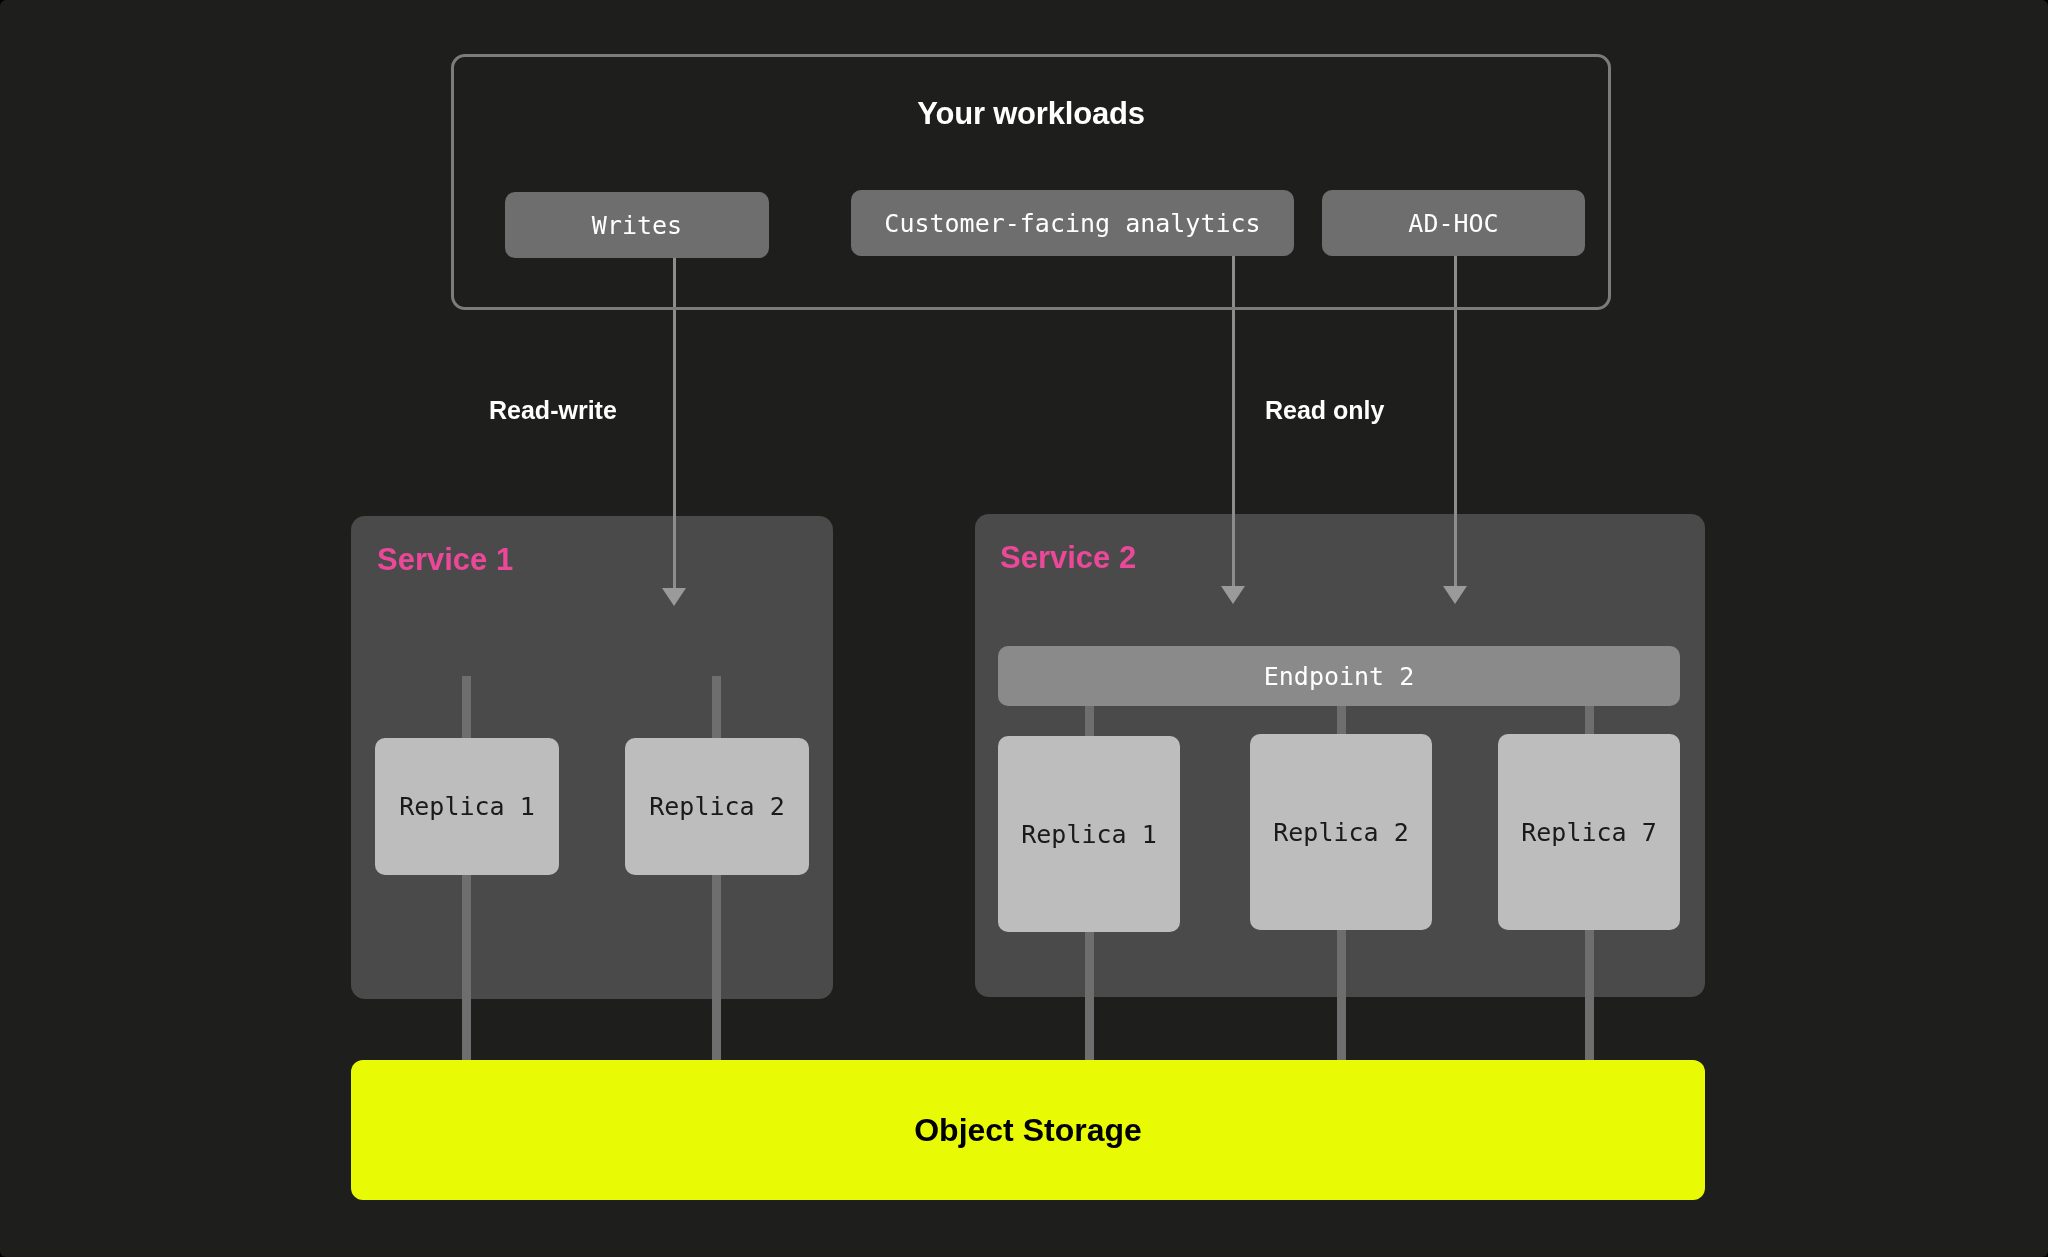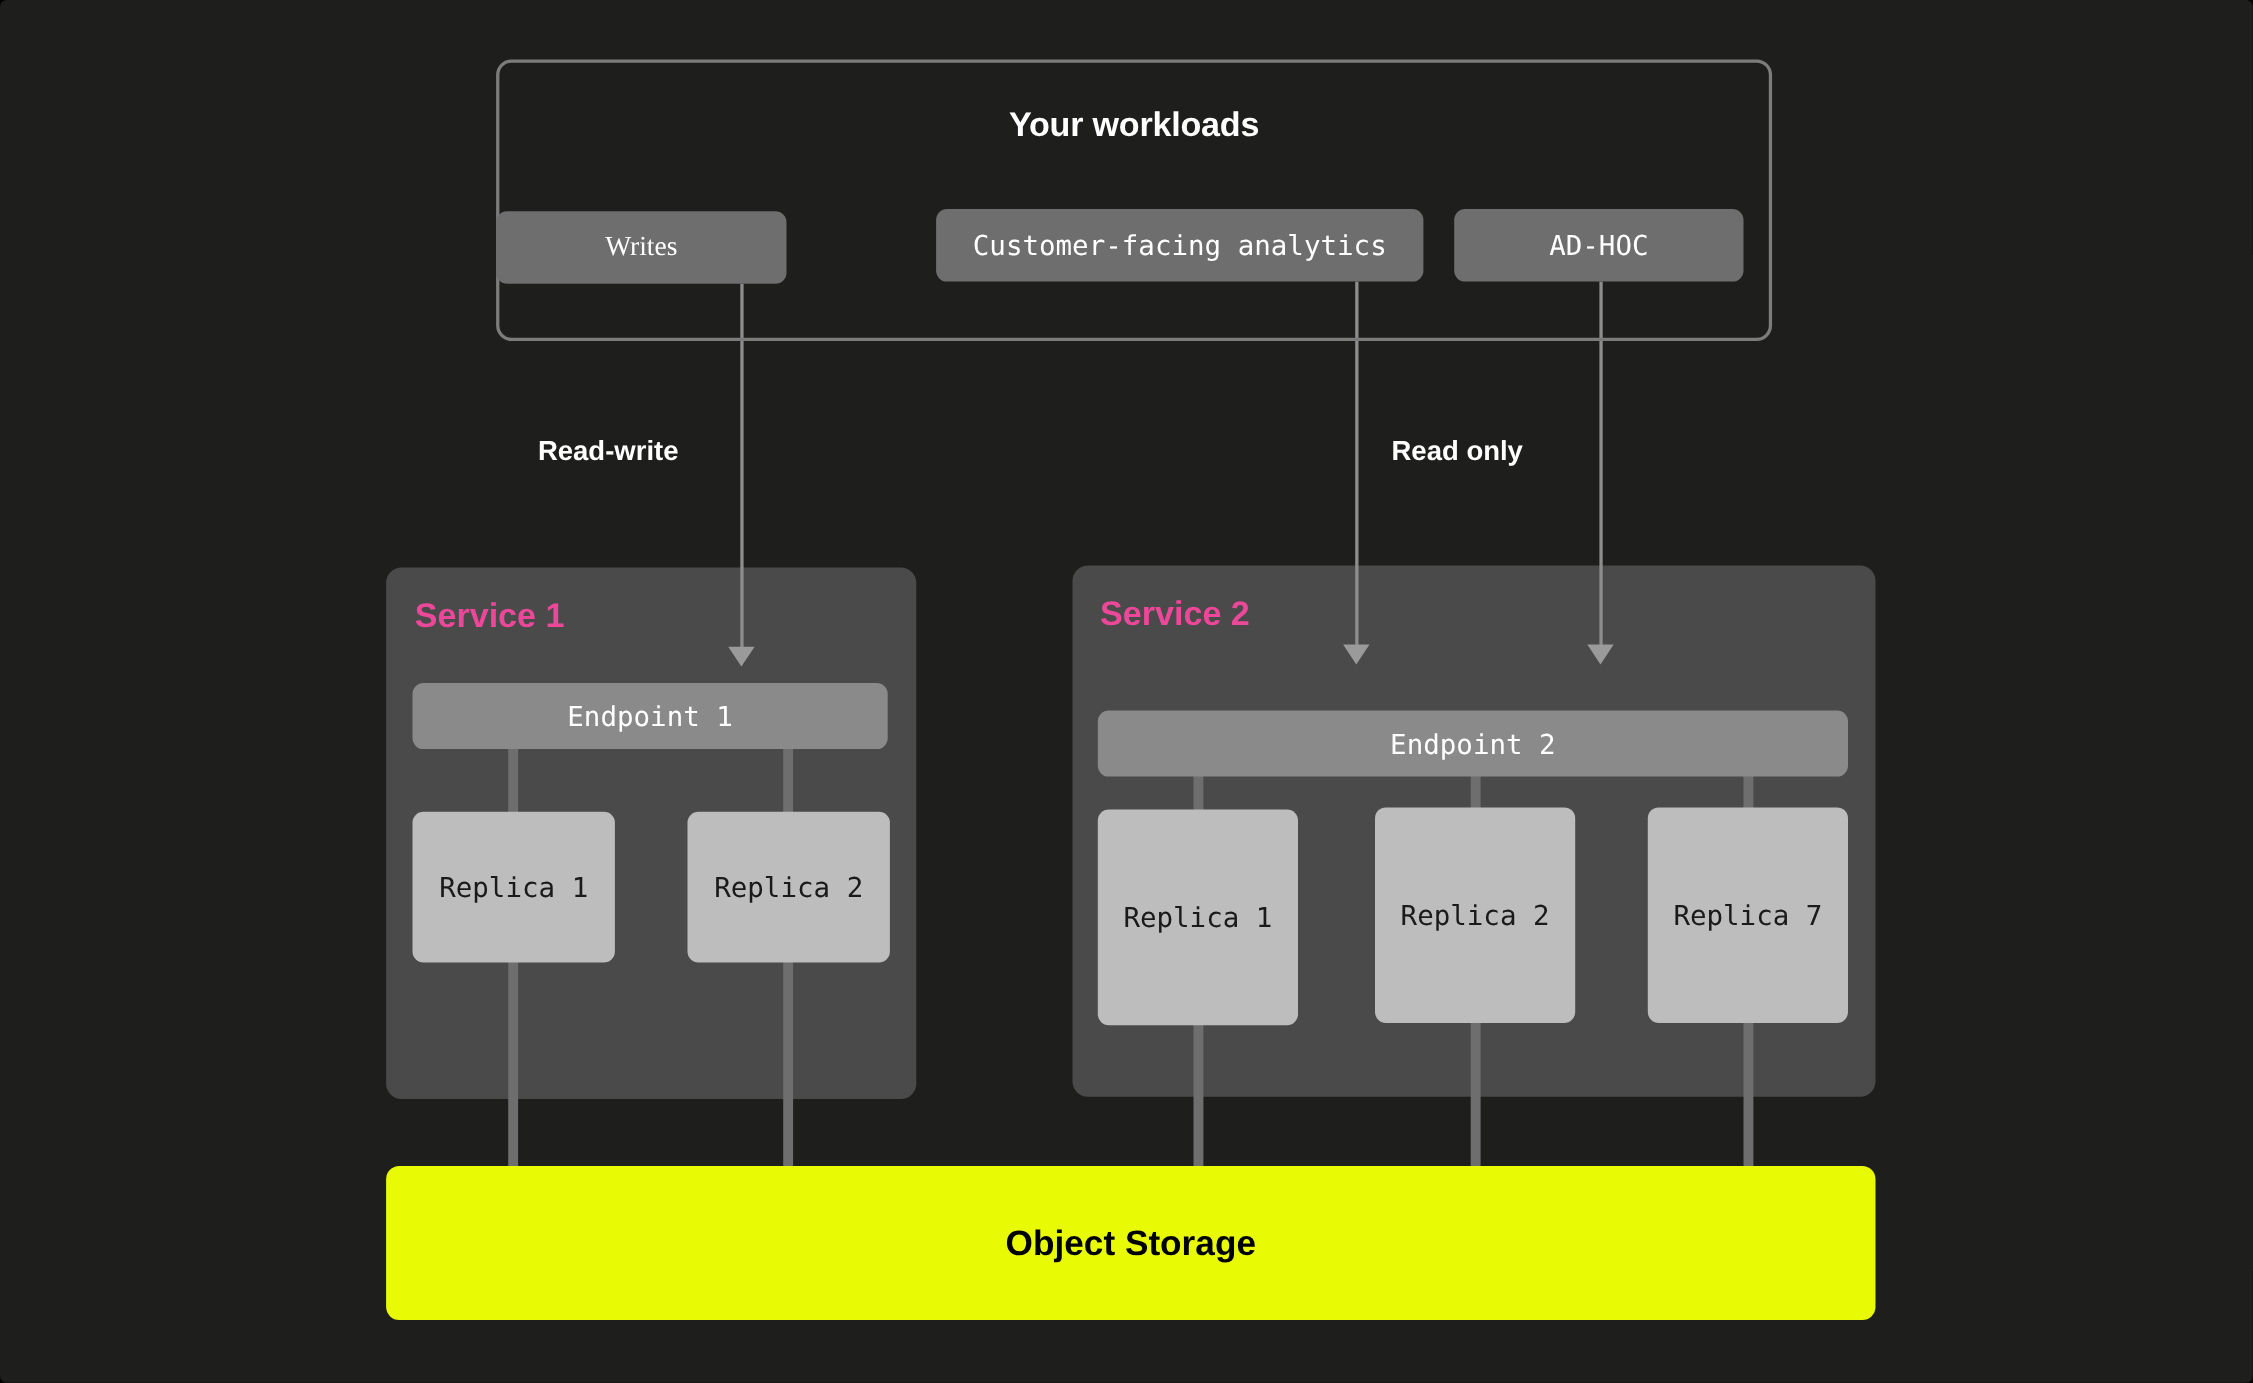--- a/index.html
+++ b/index.html
@@ -62,21 +62,21 @@
 
   .pill {
     height: 66px;
     background: #6e6e6e;
     border-radius: 10px;
     color: #ffffff;
     font-size: 25px;
     z-index: 7;
   }
 
-  #pill-writes   { left: 451px;  top: 192px; width: 264px; font-family: Liberation Serif, serif; }
+  #pill-writes   { left: 505px;  top: 192px; width: 264px; }
   #pill-customer { left: 851px;  top: 190px; width: 443px; }
   #pill-adhoc    { left: 1322px; top: 190px; width: 263px; }
 
   
   .arrow-line {
     width: 3px;
     background: #8d8d8d;
     z-index: 3;
   }
 
@@ -224,21 +224,20 @@
   <div class="abs arrow-head" id="arrow-adhoc-head"></div>
 
   <div class="abs edge-label" id="label-read-write">Read-write</div>
 
   <div class="abs edge-label" id="label-read-only">Read only</div>
 
   <div class="abs service-title" id="service-1-title">Service 1</div>
 
   <div class="abs service-title" id="service-2-title">Service 2</div>
 
-  <div class="abs center-txt mono endpoint-bar" id="endpoint-1">Endpoint 1</div>
 
   <div class="abs center-txt mono endpoint-bar" id="endpoint-2">Endpoint 2</div>
 
   <div class="abs center-txt mono replica" id="s1-replica-1">Replica 1</div>
 
   <div class="abs center-txt mono replica" id="s1-replica-2">Replica 2</div>
 
   <div class="abs center-txt mono replica" id="s2-replica-1">Replica 1</div>
 
   <div class="abs center-txt mono replica" id="s2-replica-2">Replica 2</div>

